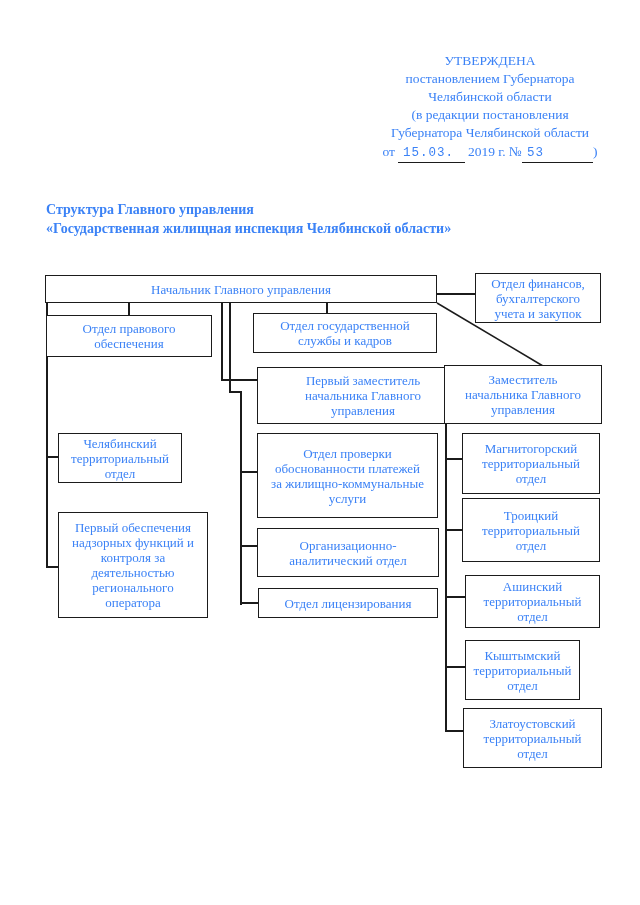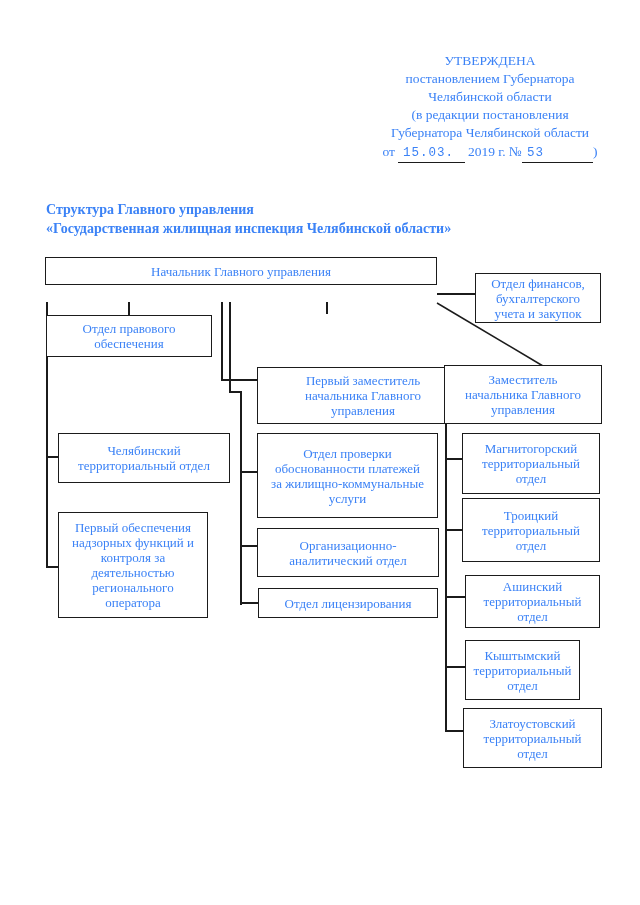--- a/index.html
+++ b/index.html
@@ -71,33 +71,37 @@
   <div class="h" style="left:240px;top:545px;width:18px;"></div>
   <div class="h" style="left:240px;top:602px;width:19px;"></div>
   <div class="h" style="left:437px;top:293px;width:38px;"></div>
   <div class="v" style="left:445px;top:423px;height:309px;"></div>
   <div class="h" style="left:445px;top:458px;width:18px;"></div>
   <div class="h" style="left:445px;top:529px;width:18px;"></div>
   <div class="h" style="left:445px;top:596px;width:21px;"></div>
   <div class="h" style="left:445px;top:666px;width:21px;"></div>
   <div class="h" style="left:445px;top:730px;width:19px;"></div>
 
-  <div class="box" style="left:45px;top:257px;width:392px;height:28px;">
+  <div class="box" style="left:45px;top:275px;width:392px;height:28px;">
     <span class="lbl">Начальник Главного управления</span>
     </div>
   <div class="box" style="left:475px;top:273px;width:126px;height:50px;">
     <span class="lbl">Отдел финансов,
 бухгалтерского
 учета и закупок</span>
     </div>
   <div class="box" style="left:46px;top:315px;width:166px;height:42px;">
     <span class="lbl">Отдел правового
 обеспечения</span>
     </div>
-  <div class="box" style="left:58px;top:433px;width:172px;height:50px;">
+  <div class="box" style="left:253px;top:313px;width:184px;height:40px;">
+    <span class="lbl">Отдел государственной
+службы и кадров</span>
+    </div>
+  <div class="box" style="left:58px;top:433px;width:124px;height:50px;">
     <span class="lbl">Челябинский
 территориальный отдел</span>
     </div>
   <div class="box" style="left:58px;top:512px;width:150px;height:106px;">
     <span class="lbl">Первый обеспечения
 надзорных функций и
 контроля за
 деятельностью
 регионального
 оператора</span>

